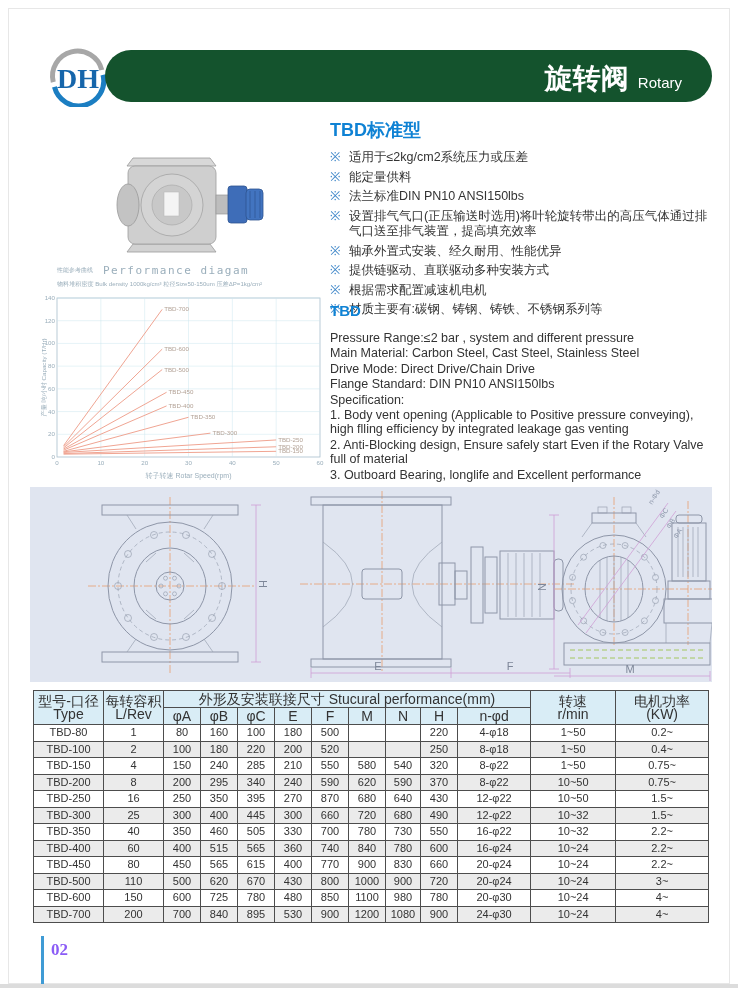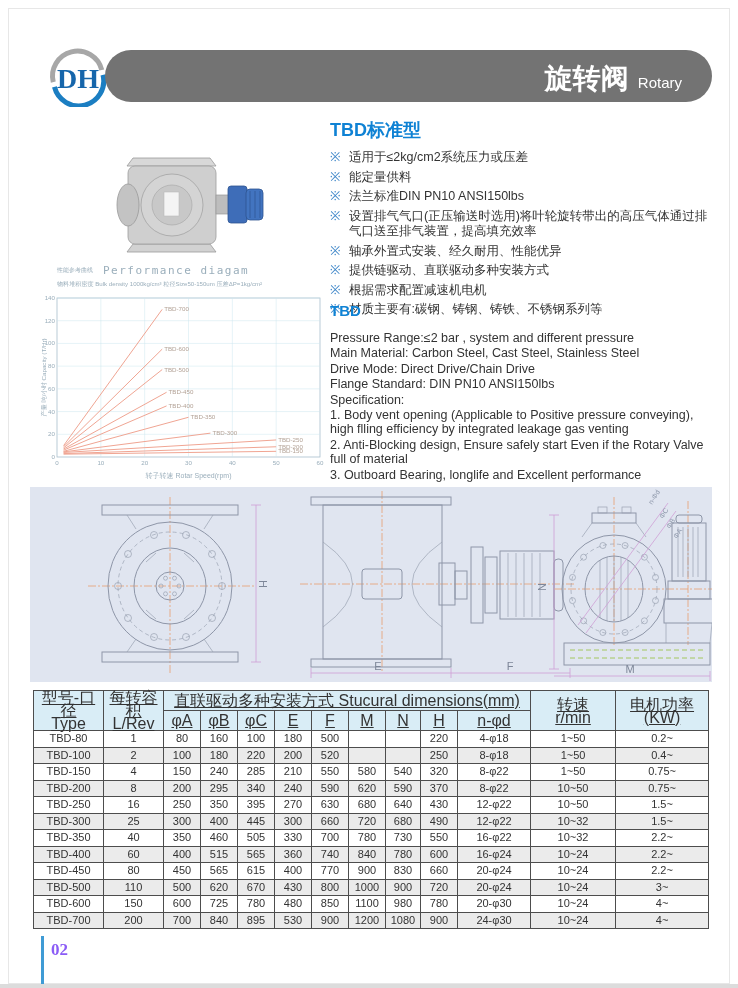--- a/index.html
+++ b/index.html
@@ -4,21 +4,21 @@
 <style>
   html,body{margin:0;padding:0;background:#fff;width:738px;height:988px;overflow:hidden;
     font-family:"Liberation Sans",sans-serif;color:#333;}
   .abs{position:absolute;}
   #page{position:relative;width:738px;height:884px;background:#fff;border-radius:10px;}
   #page-frame{left:8px;top:8px;width:720px;height:974px;border:1px solid #e7e7e7;pointer-events:none;}
   #bottom-strip{left:0;top:984px;width:738px;height:4px;background:#dcdcdc;}
 
   
   #logo{left:48px;top:45px;width:60px;height:62px;}
-  #banner{left:105px;top:50px;width:607px;height:52px;background:#737373;border-radius:26px;
+  #banner{left:105px;top:50px;width:607px;height:52px;background:#14532d;border-radius:26px;
     display:flex;align-items:baseline;justify-content:flex-end;padding-right:30px;box-sizing:border-box;}
   #banner .zh{color:#fff;font-size:28px;font-weight:bold;line-height:52px;}
   #banner .en{color:#fff;font-size:15px;margin-left:9px;margin-top:24px;}
 
   
   #product{left:98px;top:146px;width:170px;height:112px;}
 
   
   #perf-svg{left:40px;top:262px;width:300px;height:224px;}
 
@@ -40,21 +40,21 @@
   .cline{stroke:#e89f6e;stroke-width:0.8;fill:none;stroke-dasharray:8 2 2 2;}
   .pink{stroke:#cf9fd6;stroke-width:0.8;fill:none;}
   .dimtxt{fill:#7d8698;font-size:11px;font-family:"Liberation Sans",sans-serif;}
   .bolttxt{fill:#8d97aa;font-size:7px;}
   .ghatch{stroke:#9cc24e;stroke-width:0.9;stroke-dasharray:5 3;}
 
   
   #spec-table{left:33px;top:690px;width:675px;border-collapse:collapse;table-layout:fixed;
     font-size:11px;text-align:center;}
   #spec-table th,#spec-table td{border:1px solid #4d4d4d;padding:0;}
-  #spec-table th{background:#d9edf6;font-weight:normal;height:16px;line-height:13px;font-size:16px;text-decoration:underline;}
+  #spec-table th{background:#d9edf6;font-weight:normal;height:16px;line-height:13px;font-size:14px;}
   #spec-table td{height:15.5px;line-height:15.5px;background:#fff;}
   #spec-table tbody tr:nth-child(even) td{background:#ebebeb;}
 
   
   #footer-line{left:41px;top:936px;width:3px;height:49px;background:#3f9bd5;}
   #page-num{left:51px;top:940px;font-family:"Liberation Serif",serif;font-weight:bold;font-size:17px;color:#8b5cf6;}
 </style>
 </head>
 <body>
 
@@ -334,21 +334,21 @@
         <col style="width:35px">
         <col style="width:37px">
       <col style="width:73px">
         <col style="width:85px">
         <col style="width:93px">
     </colgroup>
     <thead id="t-head">
         <tr>
           <th rowspan="2">型号-口径<br>Type</th>
           <th rowspan="2">每转容积<br>L/Rev</th>
-          <th colspan="9">直联驱动多种安装方式 Stucural dimensions(mm)</th>
+          <th colspan="9">外形及安装联接尺寸 Stucural performance(mm)</th>
           <th rowspan="2">转速<br>r/min</th>
           <th rowspan="2">电机功率<br>(KW)</th>
         </tr>
         <tr>
           <th>φA</th>
           <th>φB</th>
           <th>φC</th>
           <th>E</th>
           <th>F</th>
           <th>M</th>
@@ -418,21 +418,21 @@
           <td>10~50</td>
           <td>0.75~</td>
         </tr>
         <tr>
           <td>TBD-250</td>
           <td>16</td>
           <td>250</td>
           <td>350</td>
           <td>395</td>
           <td>270</td>
-          <td>630</td>
+          <td>870</td>
           <td>680</td>
           <td>640</td>
           <td>430</td>
           <td>12-φ22</td>
           <td>10~50</td>
           <td>1.5~</td>
         </tr>
         <tr>
           <td>TBD-300</td>
           <td>25</td>

